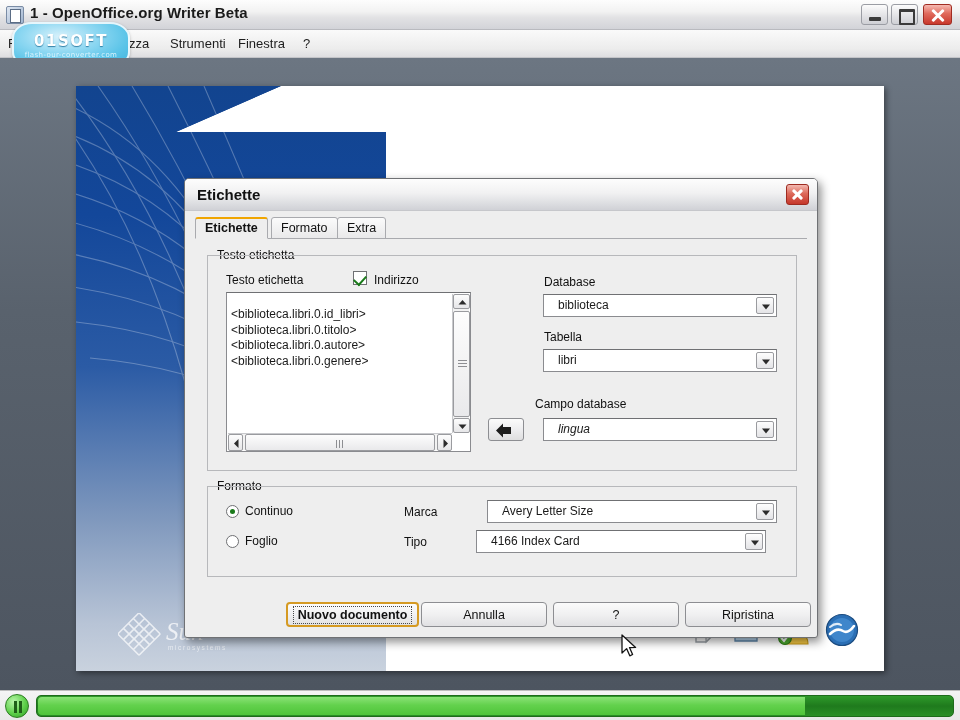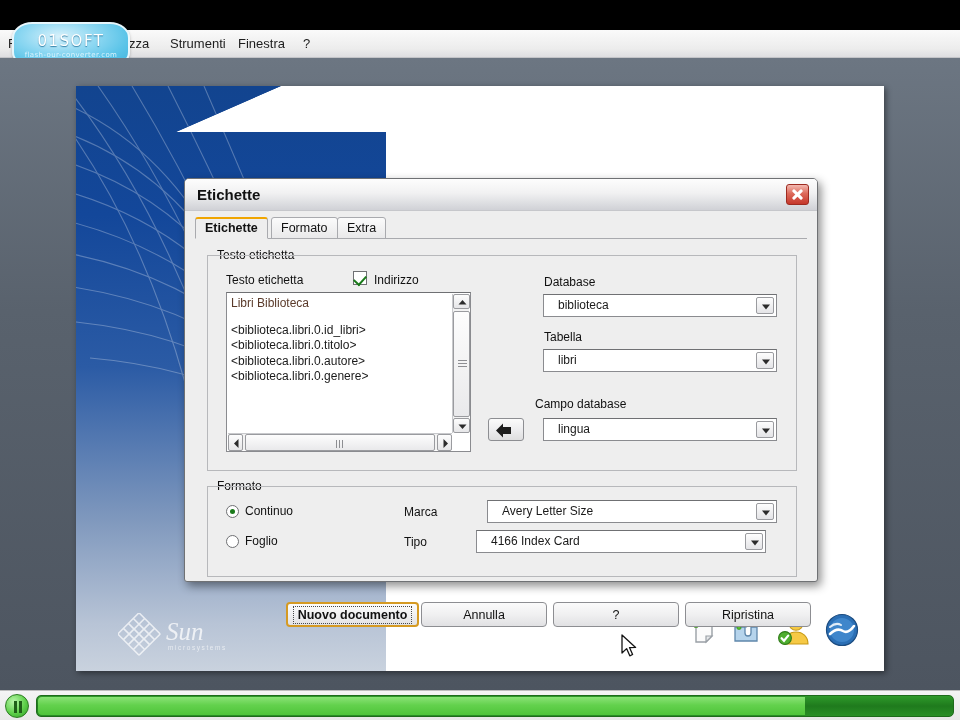--- a/index.html
+++ b/index.html
@@ -78,21 +78,21 @@
   #watermark {
     position: absolute; left: 12px; top: 22px; width: 118px; height: 46px;
     background: radial-gradient(ellipse at 40% 30%, #d8f1fb 0%, #8fd8f2 38%, #5bc4e8 70%, #3fb2dd 100%);
     border-radius: 20px / 16px;
     border: 2px solid rgba(255,255,255,.85);
     box-shadow: 0 1px 3px rgba(0,0,0,.25);
     overflow: hidden;
   }
   #wm-main {
     position:absolute; left:0; right:0; top:8px;
-    text-align:center; font-size:15px; font-weight:normal;
+    text-align:center; font-size:15px; font-weight:bold;
     letter-spacing:1.5px; color:#ffffff;
     text-shadow: 0 1px 1px rgba(40,120,160,.9);
     font-family:"DejaVu Sans", sans-serif;
   }
   #wm-sub {
     position:absolute; left:0; right:0; top:27px;
     text-align:center; font-size:7px; letter-spacing:.4px;
     color:#e6f7ff; opacity:.9;
     font-family:"DejaVu Sans", sans-serif;
   }
@@ -123,21 +123,21 @@
   #sun-logo {
     position:absolute; left:42px; top:527px; width:130px; height:44px;
     opacity:.78;
   }
 
   
   .oo-icon { position:absolute; }
 
   
   #dialog {
-    position:absolute; left:184px; top:120px; width:634px; height:404px;
+    position:absolute; left:184px; top:120px; width:634px; height:460px;
     background:#eeeeee;
     border:1px solid #6f7174;
     border-radius:5px 5px 3px 3px;
     box-shadow: 3px 4px 10px rgba(0,0,0,.45);
   }
   #dlg-titlebar {
     position:absolute; left:0; top:0; right:0; height:32px;
     background: linear-gradient(to bottom,#fdfdfd,#f1f1f2 45%,#dfe0e3 75%,#d0d1d6);
     border-radius:4px 4px 0 0;
     border-bottom:1px solid #c6c7cb;
@@ -326,20 +326,30 @@
     position:absolute; left:1px; top:1px; bottom:1px;
     background: linear-gradient(to bottom,#8ae276,#63d14d 45%,#4fc43a);
     border-radius:4px 0 0 4px;
   }
 </style>
 </head>
 <body>
 
 <div id="screen">
 
+  <div id="titlebar">
+    <div id="title-icon"></div>
+    <div id="title-text">1 - OpenOffice.org Writer Beta</div>
+    <div class="wbtn" id="btn-min"></div>
+    <div class="wbtn" id="btn-max"></div>
+    <div class="wbtn" id="btn-close">
+      <span class="x1"></span>
+        <span class="x2"></span>
+    </div>
+  </div>
 
   <div id="menubar">
     <div class="mi" style="left:8px">F</div>
     <div class="mi" style="left:116px">alizza</div>
     <div class="mi" style="left:170px">Strumenti</div>
     <div class="mi" style="left:238px">Finestra</div>
     <div class="mi" style="left:303px">?</div>
   </div>
 
   <div id="watermark">
@@ -444,21 +454,20 @@
       <div class="group-line-v" style="left:611px; top:76px; height:215px;"></div>
       <div class="group-line-h" style="left:22px; top:291px; width:590px;"></div>
 
       <div class="fld-label" style="left:41px; top:94px;">Testo etichetta</div>
 
       <div class="checkbox on" style="left:168px; top:92px;"></div>
       <div class="fld-label" style="left:189px; top:94px;">Indirizzo</div>
 
       <div id="textbox">
         <div id="textbox-inner">
-          <div class="ttl">Libri Biblioteca</div>
           <div class="gap"></div>
           <div>&lt;biblioteca.libri.0.id_libri&gt;</div>
           <div>&lt;biblioteca.libri.0.titolo&gt;</div>
           <div>&lt;biblioteca.libri.0.autore&gt;</div>
           <div>&lt;biblioteca.libri.0.genere&gt;</div>
         </div>
 
         <div id="vscroll">
           <div class="sb-btn" style="left:0; top:0; width:17px; height:15px;">
             <svg viewBox="0 0 17 15" style="width:17px;height:15px">
@@ -510,21 +519,21 @@
       <div class="combo" style="left:358px; top:170px; width:234px;">
         <div class="val">libri</div>
         <div class="drop">
           <svg viewBox="0 0 18 17" style="width:18px;height:17px">
               <path d="M5 6.5 L13 6.5 L9 11.5 Z" fill="#2b2b2b"></path>
             </svg>
         </div>
       </div>
 
       <div class="fld-label" style="left:350px; top:218px;">Campo database</div>
-      <div class="combo" style="left:358px; top:239px; width:234px;">
+      <div class="combo" style="left:358px; top:239px; width:234px;font-style:italic;">
         <div class="val">lingua</div>
         <div class="drop">
           <svg viewBox="0 0 18 17" style="width:18px;height:17px">
               <path d="M5 6.5 L13 6.5 L9 11.5 Z" fill="#2b2b2b"></path>
             </svg>
         </div>
       </div>
 
       <div id="btn-arrow">
         <svg viewBox="0 0 36 23" style="width:36px;height:23px">

